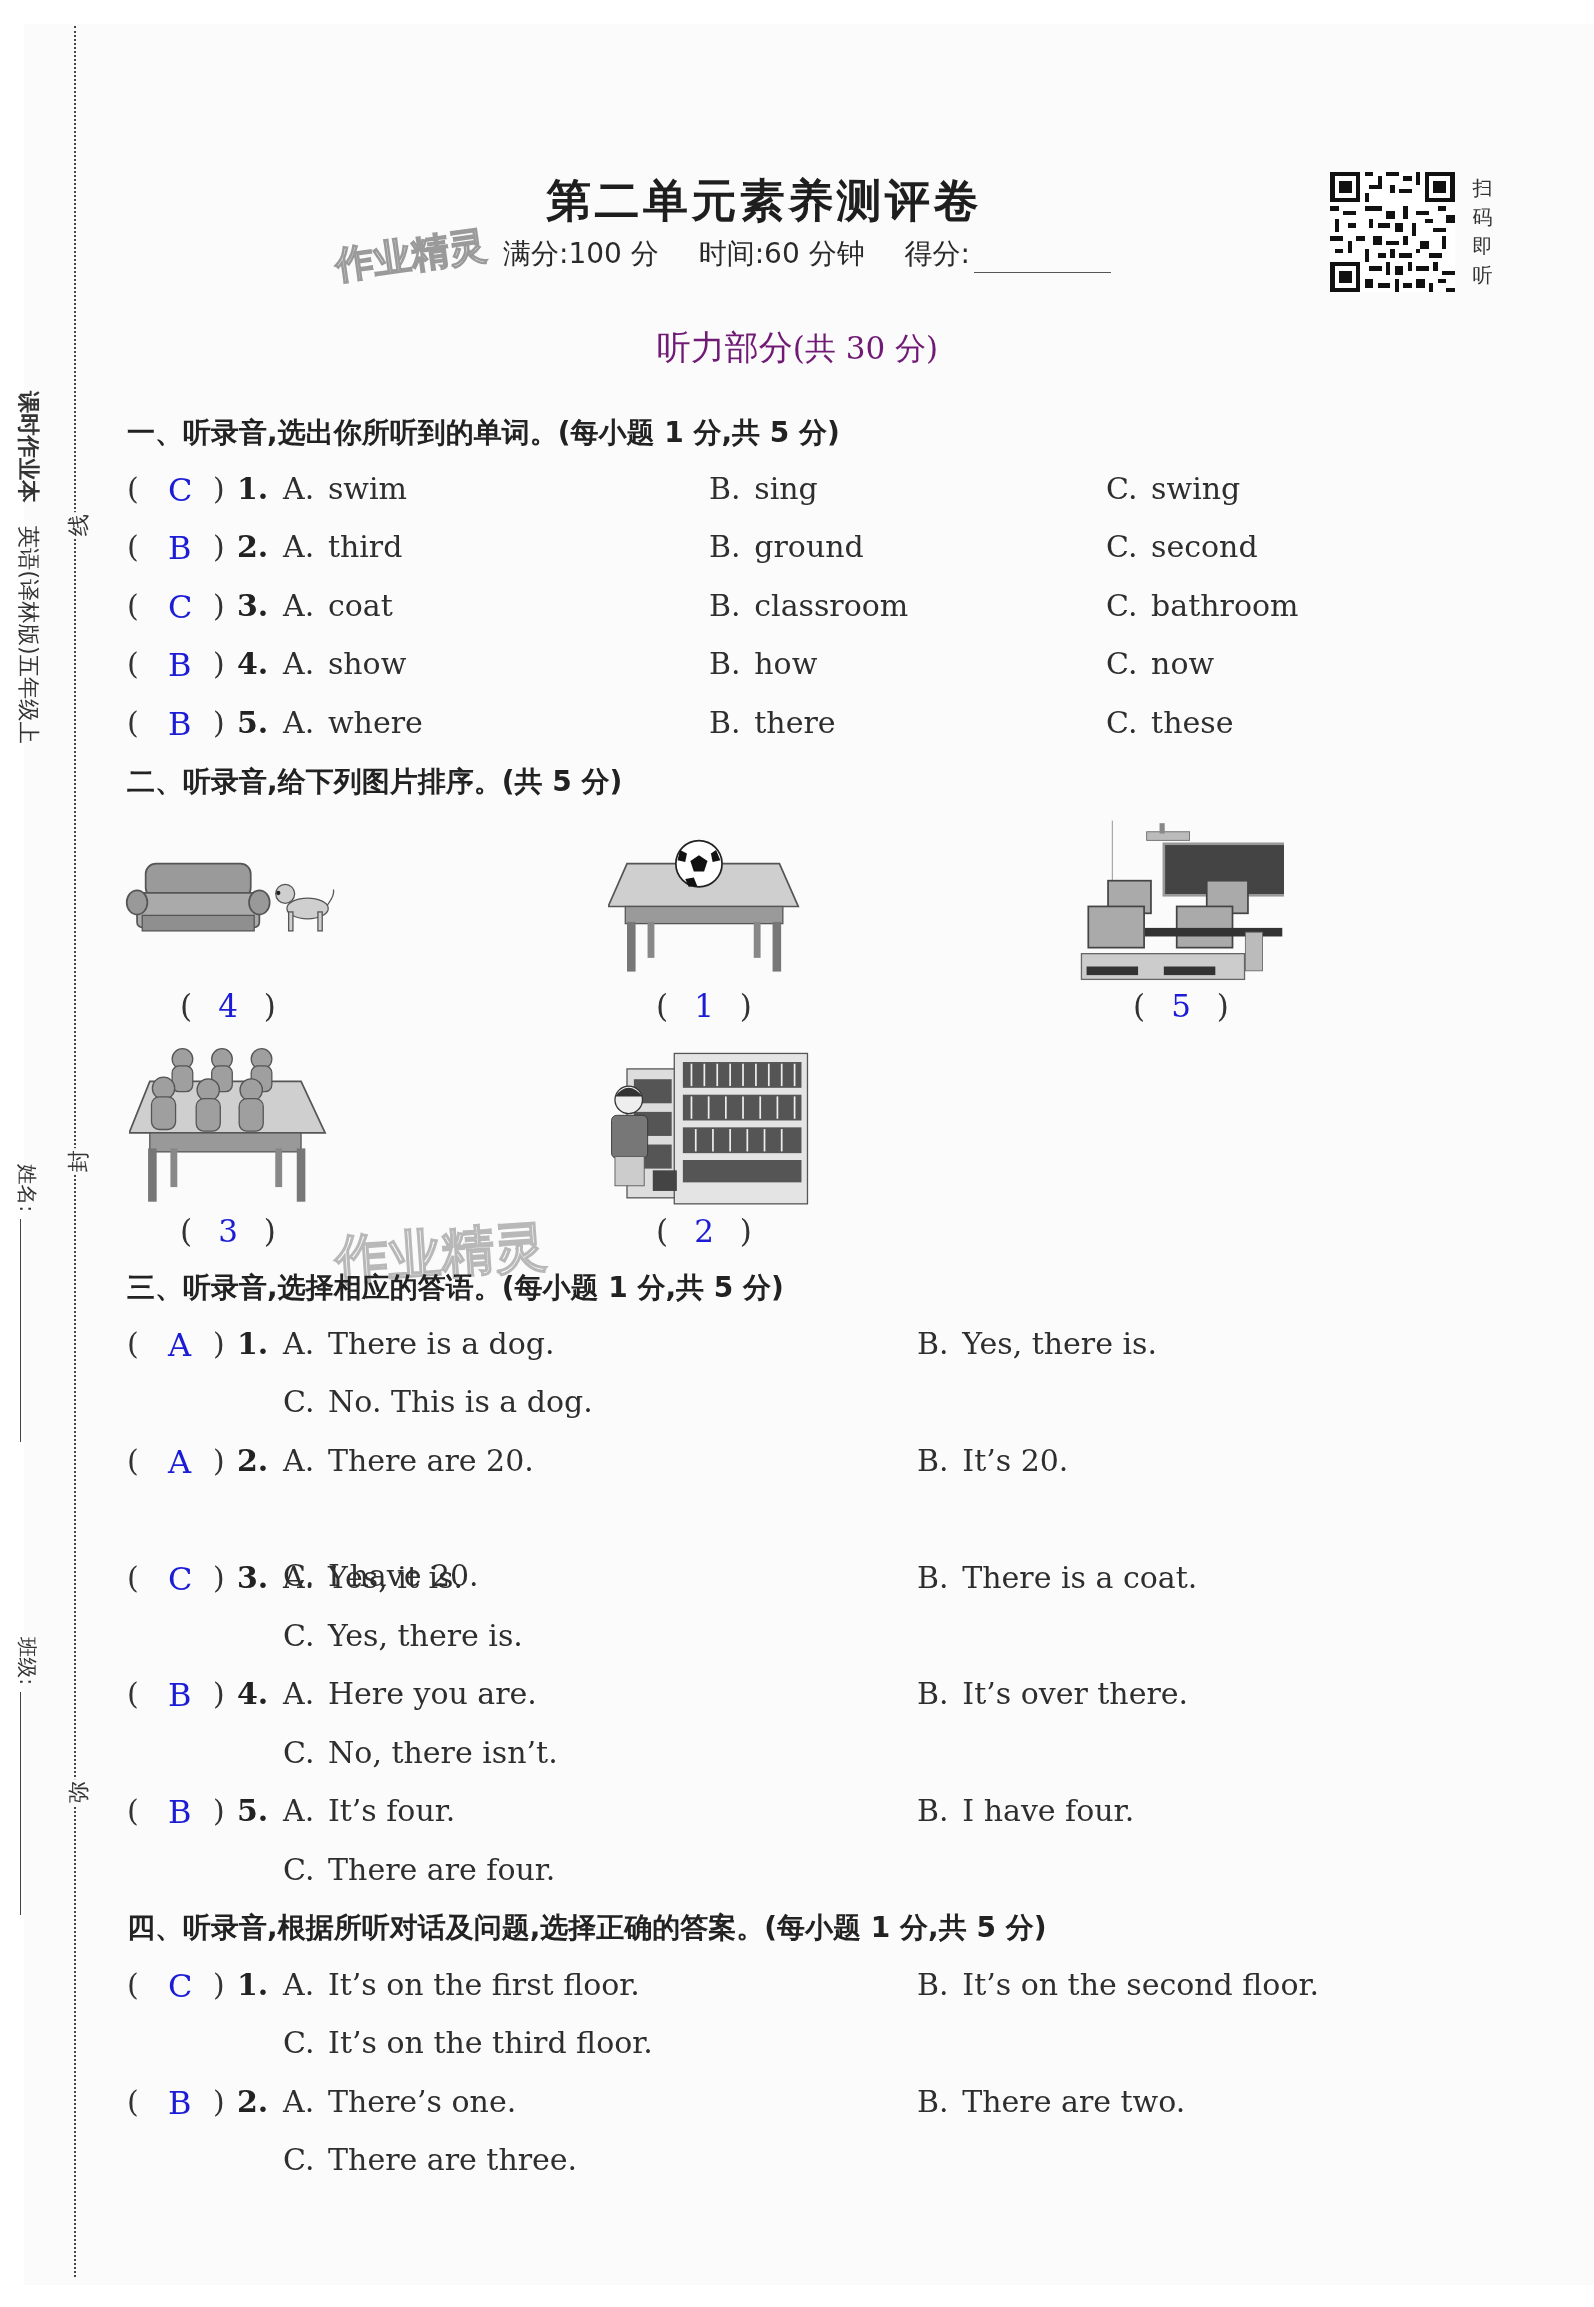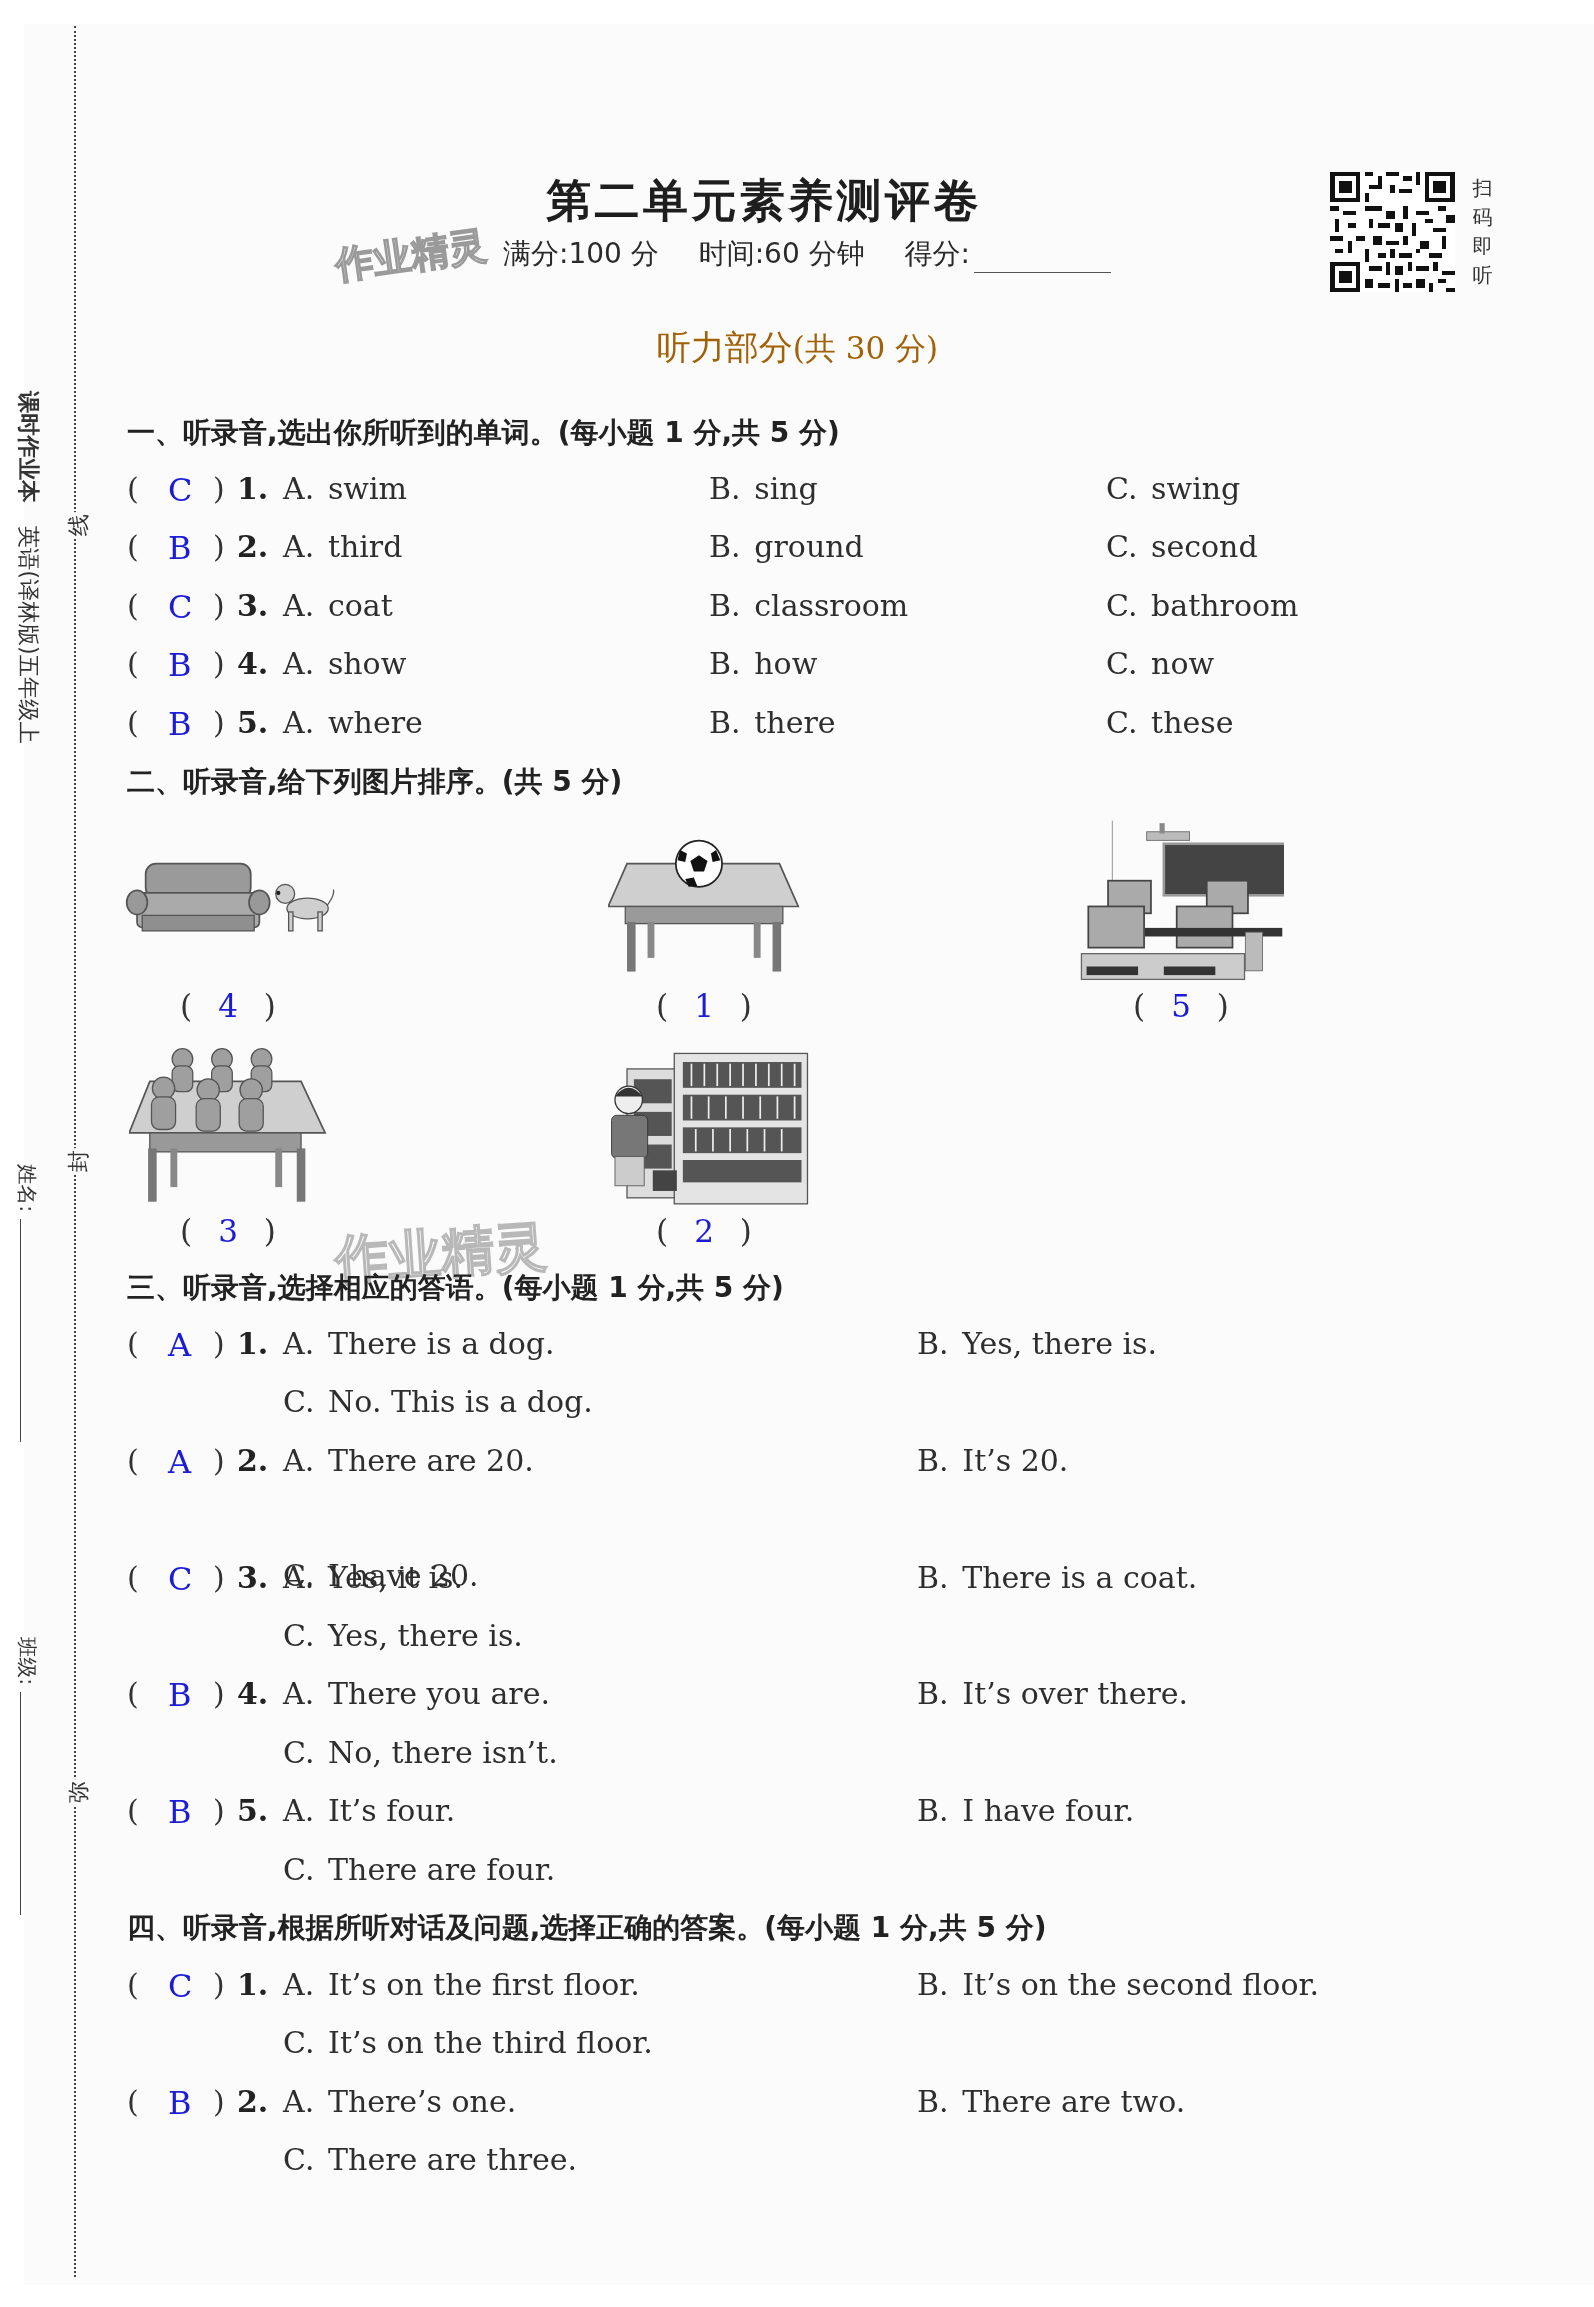--- a/index.html
+++ b/index.html
@@ -49,21 +49,21 @@
   .wm2 { left: 335px; top: 1218px; font-size: 53px; -webkit-text-stroke: 1.3px #b8b8b8; transform: rotate(-4deg); }
 
   .qr { left: 1330px; top: 172px; width: 125px; height: 120px; }
   .qr-caption {
     left: 1468px; top: 174px; width: 29px; font-family: "DejaVu Sans", sans-serif; font-size: 20px;
     line-height: 29px; white-space: normal; color: #333; text-align: center;
   }
 
   .part-title {
     left: 0; width: 1595px; top: 325px; text-align: center; font-size: 34px;
-    font-family: "DejaVu Sans", sans-serif; color: #a16207;
+    font-family: "DejaVu Sans", sans-serif; color: #701a75;
   }
   .part-title .sub { font-family: "DejaVu Serif", serif; font-size: 31px; }
 
   .sec-heading {
     left: 127px; font-family: "DejaVu Sans", sans-serif; font-size: 28px; font-weight: bold; color: #222;
   }
   .row { position: absolute; left: 127px; height: 43px; width: 1375px; font-size: 30px; }
   .row .paren { position: absolute; left: 0; color: #333; }
   .row .answer { position: absolute; left: 41px; color: #1c1cd6; font-size: 32px; }
   .row .paren-close { position: absolute; left: 86px; color: #333; }
@@ -409,21 +409,21 @@
 </div>
 <div class="row s3" style="top:1618px;">
   <span class="opt optC"><span class="lbl">C.</span><span>Yes, there is.</span></span>
 </div>
 
 <div class="row s3" style="top:1676px;">
   <span class="paren">(</span>
   <span class="answer">B</span>
   <span class="paren-close">)</span>
   <span class="num">4.</span>
-  <span class="opt optA"><span class="lbl">A.</span><span>There you are.</span></span>
+  <span class="opt optA"><span class="lbl">A.</span><span>Here you are.</span></span>
   <span class="opt optB"><span class="lbl">B.</span><span>It’s over there.</span></span>
 </div>
 <div class="row s3" style="top:1735px;">
   <span class="opt optC"><span class="lbl">C.</span><span>No, there isn’t.</span></span>
 </div>
 
 <div class="row s3" style="top:1793px;">
   <span class="paren">(</span>
   <span class="answer">B</span>
   <span class="paren-close">)</span>

